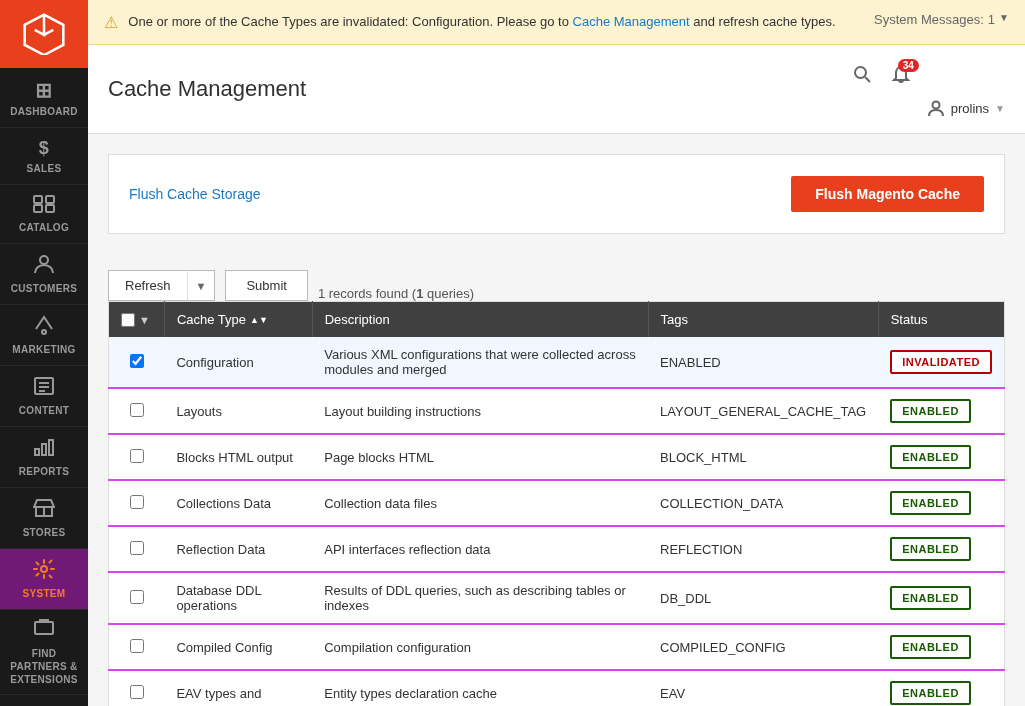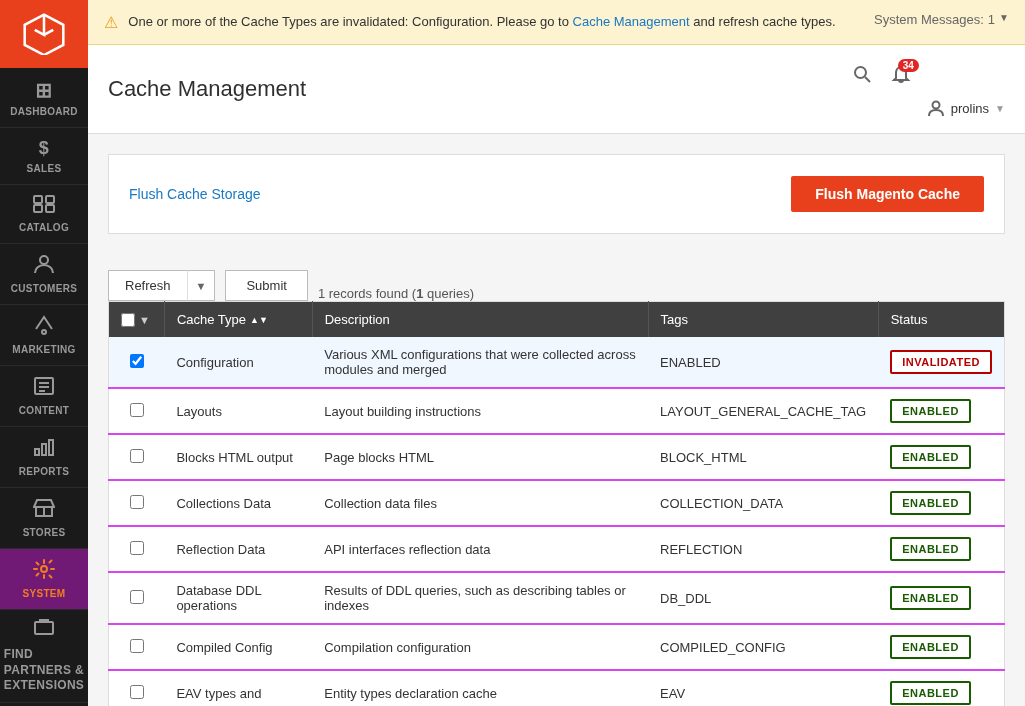--- a/index.html
+++ b/index.html
@@ -324,21 +324,21 @@
     </span>
     <span>SYSTEM</span>
   </div>
   <div class="sidebar-item" style="padding: 8px 4px;">
     <span class="icon">
       <svg width="22" height="20" viewBox="0 0 22 20" fill="none" stroke="currentColor" stroke-width="2">
         <rect x="2" y="4" width="18" height="12" rx="1"></rect>
         <path d="M7 4 V2 H15 V4"></path>
       </svg>
     </span>
-    <span style="font-size:12px;line-height:1.3;">FIND PARTNERS &amp; EXTENSIONS</span>
+    <span style="font-size:10px;text-align:center;line-height:1.3;">FIND PARTNERS &amp; EXTENSIONS</span>
   </div>
 </nav>
 
 <div id="main">
 
   <div class="alert-banner">
     <span class="alert-icon">⚠</span>
     <span class="alert-text">
       <span>One or more of the Cache Types are invalidated: Configuration. Please go to</span>
       <a class="alert-link" href="#">Cache Management</a>

